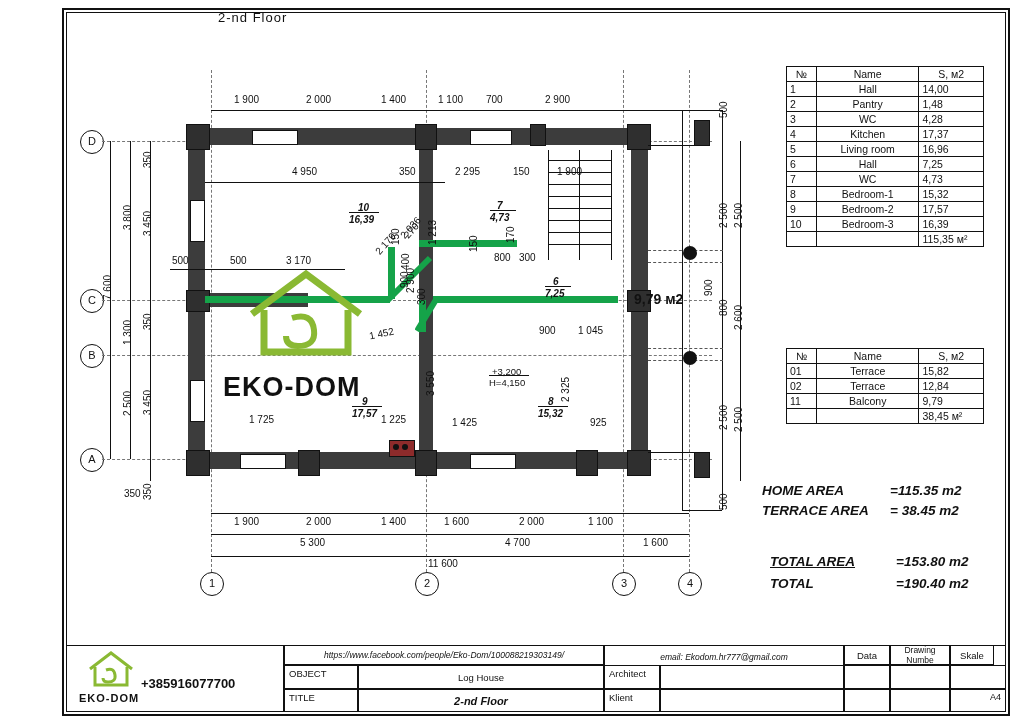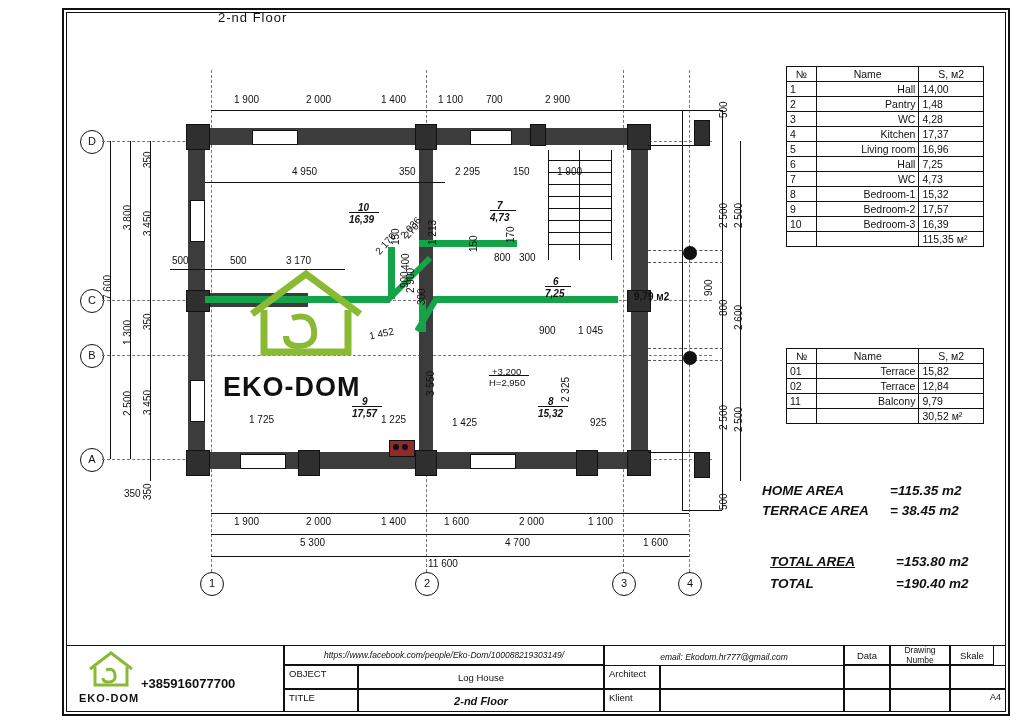--- a/index.html
+++ b/index.html
@@ -27,21 +27,21 @@
         font-size:11px;text-align:center;line-height:21px;background:#fff;}
   .axisline{position:absolute;border-left:1px dashed #777;}
   .axislineh{position:absolute;border-top:1px dashed #777;}
 
   
   table.spec{position:absolute;border-collapse:collapse;font-size:10.5px;background:#fff;}
   table.spec td,table.spec th{border:1px solid #111;padding:1px 3px;font-weight:normal;}
   table.spec th{text-align:center;font-size:10.5px;}
   .c{text-align:center;}
   .num{width:24px;text-align:left;padding-left:5px;}
-  .nm{width:100px;text-align:right;padding-left:6px;}
+  .nm{width:100px;text-align:center;padding-left:6px;}
   .sq{width:60px;text-align:left;padding-left:6px;}
 
   .summary{position:absolute;font-size:13.5px;font-weight:bold;font-style:italic;white-space:pre;}
 
   
   .logoword{position:absolute;font-size:27px;font-weight:bold;letter-spacing:1px;color:#111;}
   .house-ico{position:absolute;}
 
   
   .tb{position:absolute;left:66px;top:645px;width:940px;height:67px;border-top:1px solid #111;box-sizing:border-box;}
@@ -110,21 +110,21 @@
   <div class="dash" style="left:648px;top:250px;width:75px;"></div>
   <div class="dash" style="left:648px;top:262px;width:75px;"></div>
   <div class="dash" style="left:648px;top:348px;width:75px;"></div>
   <div class="dash" style="left:648px;top:360px;width:75px;"></div>
   <svg style="position:absolute;left:682px;top:245px;" width="16" height="16">
       <circle cx="8" cy="8" r="7" fill="#111"></circle>
     </svg>
   <svg style="position:absolute;left:682px;top:350px;" width="16" height="16">
       <circle cx="8" cy="8" r="7" fill="#111"></circle>
     </svg>
-  <div class="lbl b" style="left:634px;top:291px;font-size:10px;">9,79 м2</div>
+  <div class="lbl b" style="left:634px;top:291px;font-size:14px;">9,79 м2</div>
 
   <div class="green" style="left:419px;top:240px;width:98px;height:7px;"></div>
   <div class="green" style="left:205px;top:296px;width:185px;height:7px;"></div>
   <div class="green" style="left:433px;top:296px;width:185px;height:7px;"></div>
   <div class="green" style="left:388px;top:247px;width:7px;height:52px;"></div>
   <svg style="position:absolute;left:386px;top:240px;" width="50" height="70">
     <line x1="2" y1="60" x2="44" y2="18" stroke="#15a349" stroke-width="6"></line>
   </svg>
   <svg style="position:absolute;left:415px;top:296px;" width="40" height="45">
     <line x1="22" y1="2" x2="2" y2="35" stroke="#15a349" stroke-width="6"></line>
@@ -137,21 +137,21 @@
   <div class="thin" style="left:548px;top:172px;width:63px;height:1px;"></div>
   <div class="thin" style="left:548px;top:184px;width:63px;height:1px;"></div>
   <div class="thin" style="left:548px;top:196px;width:63px;height:1px;"></div>
   <div class="thin" style="left:548px;top:208px;width:63px;height:1px;"></div>
   <div class="thin" style="left:548px;top:220px;width:63px;height:1px;"></div>
   <div class="thin" style="left:548px;top:232px;width:63px;height:1px;"></div>
   <div class="thin" style="left:548px;top:244px;width:63px;height:1px;"></div>
   <div class="thin" style="left:579px;top:150px;width:1px;height:110px;"></div>
 
   <div class="lbl" style="left:492px;top:366px;font-size:9.5px;">+3,200</div>
-  <div class="lbl" style="left:489px;top:377px;font-size:9.5px;">H=2,950</div>
+  <div class="lbl" style="left:489px;top:377px;font-size:9.5px;">H=4,150</div>
   <div class="thin" style="left:489px;top:375px;width:40px;height:1px;"></div>
 
   <div style="position:absolute;left:389px;top:440px;width:24px;height:15px;background:#8e2b2b;border:1px solid #111;"></div>
   <svg style="position:absolute;left:391px;top:442px;" width="20" height="11">
     <circle cx="5" cy="5" r="3" fill="#111"></circle>
       <circle cx="14" cy="5" r="3" fill="#111"></circle>
   </svg>
 
   <div style="position:absolute;left:252px;top:130px;width:44px;height:13px;background:#fff;border:1px solid #111;"></div>
   <div style="position:absolute;left:470px;top:130px;width:40px;height:13px;background:#fff;border:1px solid #111;"></div>
@@ -357,21 +357,21 @@
           <td class="sq">12,84</td>
         </tr>
     <tr>
           <td class="num">11</td>
           <td class="nm">Balcony</td>
           <td class="sq">9,79</td>
         </tr>
     <tr>
           <td class="num">&nbsp;</td>
           <td class="nm">&nbsp;</td>
-          <td class="sq">30,52 м²</td>
+          <td class="sq">38,45 м²</td>
         </tr>
   </tbody>
     </table>
 
   <div class="summary" style="left:762px;top:483px;">HOME AREA</div>
   <div class="summary" style="left:890px;top:483px;">=115.35 m2</div>
   <div class="summary" style="left:762px;top:503px;">TERRACE AREA</div>
   <div class="summary" style="left:890px;top:503px;">= 38.45 m2</div>
   <div class="summary" style="left:770px;top:554px;text-decoration:underline;">TOTAL AREA</div>
   <div class="summary" style="left:896px;top:554px;">=153.80 m2</div>

